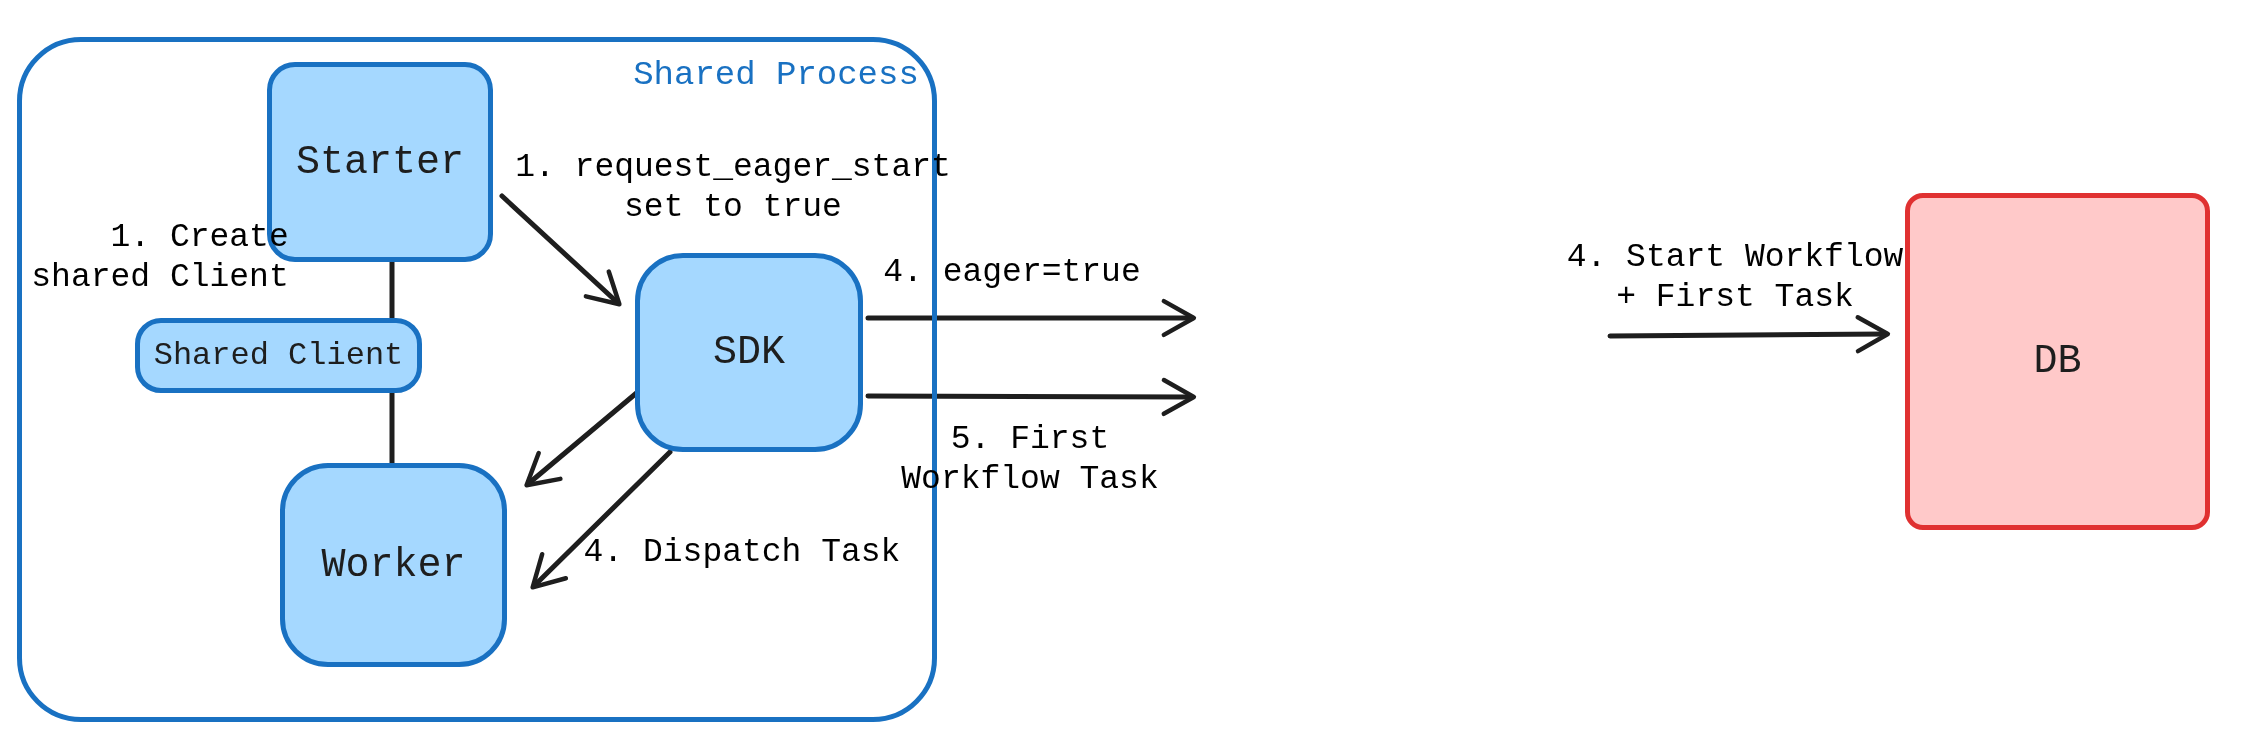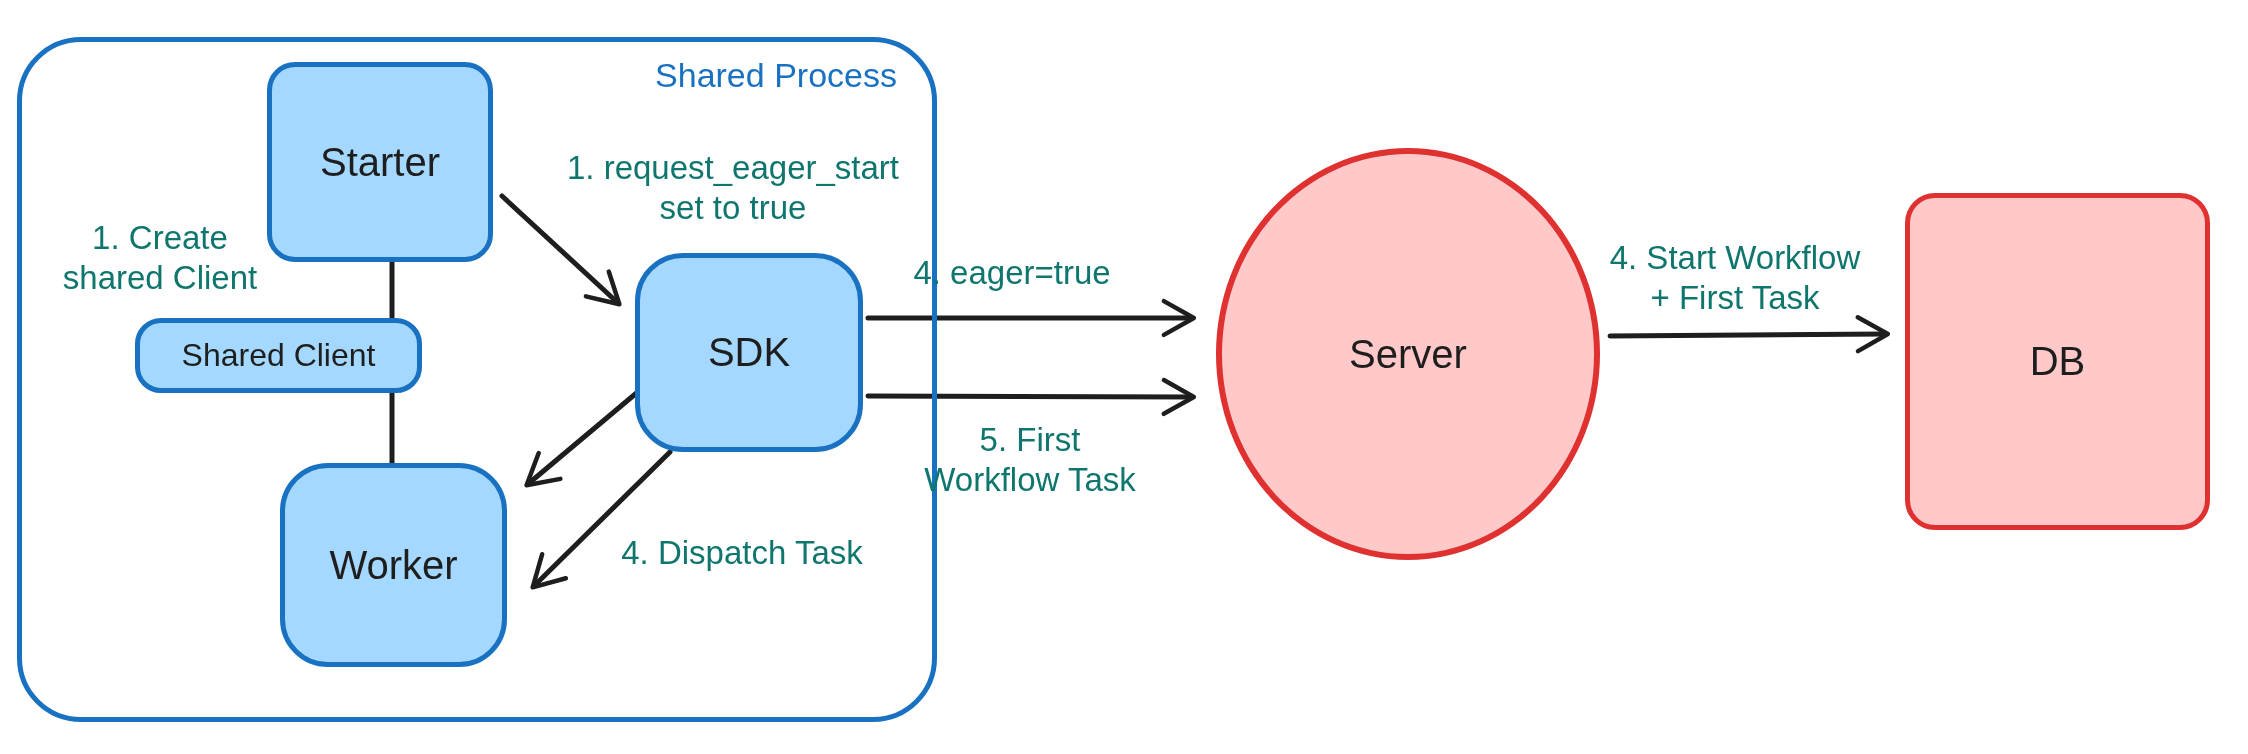--- a/index.html
+++ b/index.html
@@ -2,21 +2,21 @@
 <html><head>
 <meta charset="utf-8">
 <style>
   html, body { margin: 0; padding: 0; background: #ffffff; }
   #canvas {
     position: relative;
     width: 2248px;
     height: 754px;
     background: #ffffff;
     overflow: hidden;
-    font-family: Liberation Sans, sans-serif;
+    font-family: Liberation Mono, monospace;
     color: #1e1e1e;
   }
   #wires { position: absolute; left: 0; top: 0; pointer-events: none; }
 
   .group-box {
     position: absolute;
     left: 17px; top: 37px;
     width: 920px; height: 685px;
     border: 5px solid #1971c2;
     border-radius: 64px;
@@ -41,32 +41,32 @@
     text-align: center;
   }
   .blue-node { background: #a5d8ff; border: 5px solid #1971c2; }
   .red-node  { background: #ffc9c9; border: 5px solid #e03131; }
 
   #node-starter { left: 267px; top: 62px;  width: 226px; height: 200px; border-radius: 28px; font-size: 40px; }
   #node-shared-client { left: 135px; top: 318px; width: 287px; height: 75px; border-radius: 26px; font-size: 32px; }
   #node-worker  { left: 280px; top: 463px; width: 227px; height: 204px; border-radius: 48px; font-size: 40px; }
   #node-sdk     { left: 635px; top: 253px; width: 228px; height: 199px; border-radius: 48px; font-size: 40px; }
   #node-server  { left: 1216px; top: 148px; width: 384px; height: 412px; border-radius: 50%; border-width: 6px; font-size: 40px; }
-  #node-db      { left: 1905px; top: 193px; width: 305px; height: 337px; border-radius: 30px; font-size: 40px; }
+  #node-db      { left: 1905px; top: 193px; width: 305px; height: 337px; border-radius: 18px; font-size: 40px; }
 
   .annotation {
     position: absolute;
     transform: translate(-50%, -50%);
     font-size: 33px;
     line-height: 1.22;
     text-align: center;
     white-space: pre-line;
-    color: #0f766e;
+    color: #000000;
   }
-  #ann-create-shared-client { left: 160px;  top: 258px; }
+  #ann-create-shared-client { left: 160px;  top: 258px; text-align: right; }
   #ann-request-eager-start  { left: 733px;  top: 188px; }
   #ann-reserve-slot         { left: 533px;  top: 416px; }
   #ann-dispatch-task        { left: 742px;  top: 553px; white-space: nowrap; }
   #ann-eager-true           { left: 1012px; top: 273px; white-space: nowrap; }
   #ann-first-workflow-task  { left: 1016px; top: 460px; margin-left: 14px; }
   #ann-start-workflow       { left: 1735px; top: 278px; }
 </style>
 </head>
 <body>
 
@@ -106,23 +106,20 @@
   </div>
 
   <div class="node blue-node" id="node-worker">
     <span>Worker</span>
   </div>
 
   <div class="node blue-node" id="node-sdk">
     <span>SDK</span>
   </div>
 
-  <div class="node red-node" id="node-server">
-    <span>Server</span>
-  </div>
 
   <div class="node red-node" id="node-db">
     <span>DB</span>
   </div>
 
   <div class="annotation" id="ann-create-shared-client">1. Create
 shared Client</div>
 
   <div class="annotation" id="ann-request-eager-start">1. request_eager_start
 set to true</div>

